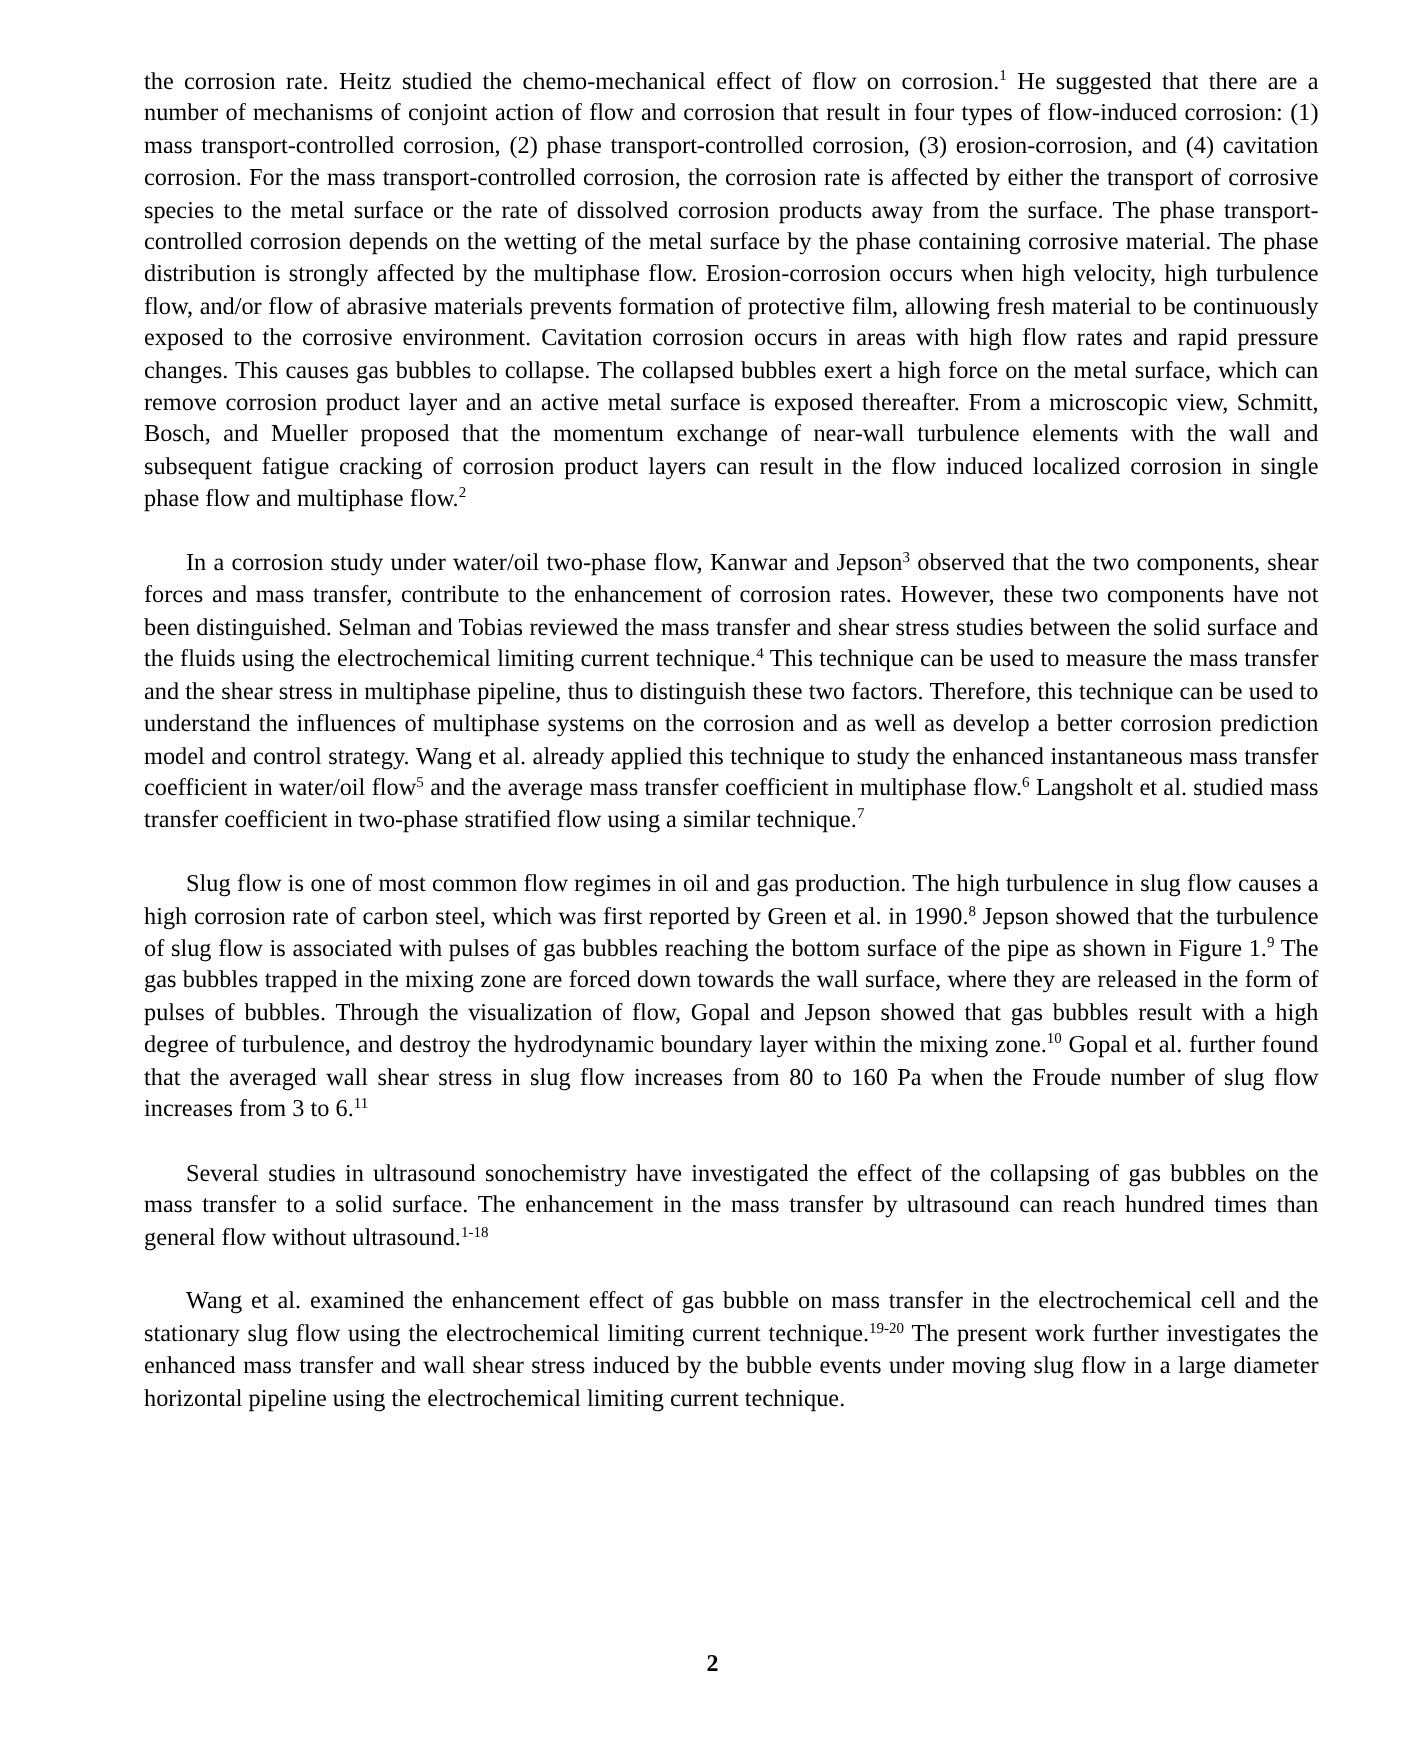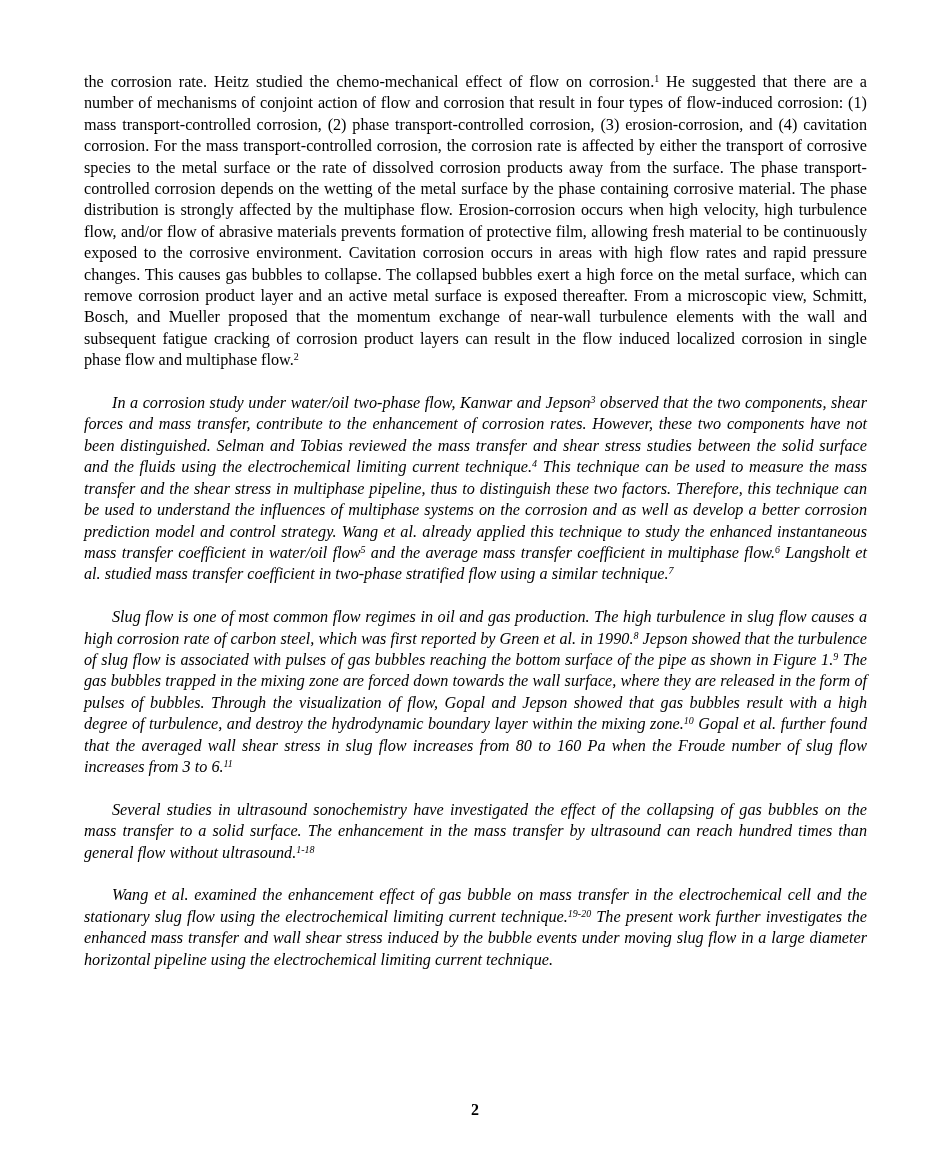--- a/index.html
+++ b/index.html
@@ -1,30 +1,29 @@
 <!DOCTYPE html>
 <html><head>
 <meta charset="utf-8">
 <style>
   html, body { margin: 0; padding: 0; background: #ffffff; }
   body { width: 950px; height: 1174px; position: relative; overflow: hidden; }
   .page {
     position: absolute;
-    left: 84px;
+    left: 96px;
     top: 44px;
     width: 783px;
     font-family: "Liberation Serif", "DejaVu Serif", serif;
     font-size: 16.2px;
     line-height: 21.4px;
     color: #000000;
     text-align: justify;
-    margin-top: 28px;
   }
   .para { margin: 0 0 21.4px 0; }
-  .para.indent { text-indent: 28px; font-style: italic; }
+  .para.indent { text-indent: 28px; }
   sup { font-size: 10px; line-height: 0; vertical-align: 0.55em; }
   .page-number {
     position: absolute;
     left: 0; width: 950px;
     top: 1101px;
     text-align: center;
     font-family: "Liberation Serif", "DejaVu Serif", serif;
     font-weight: bold;
     font-size: 16px;
     color: #000;

